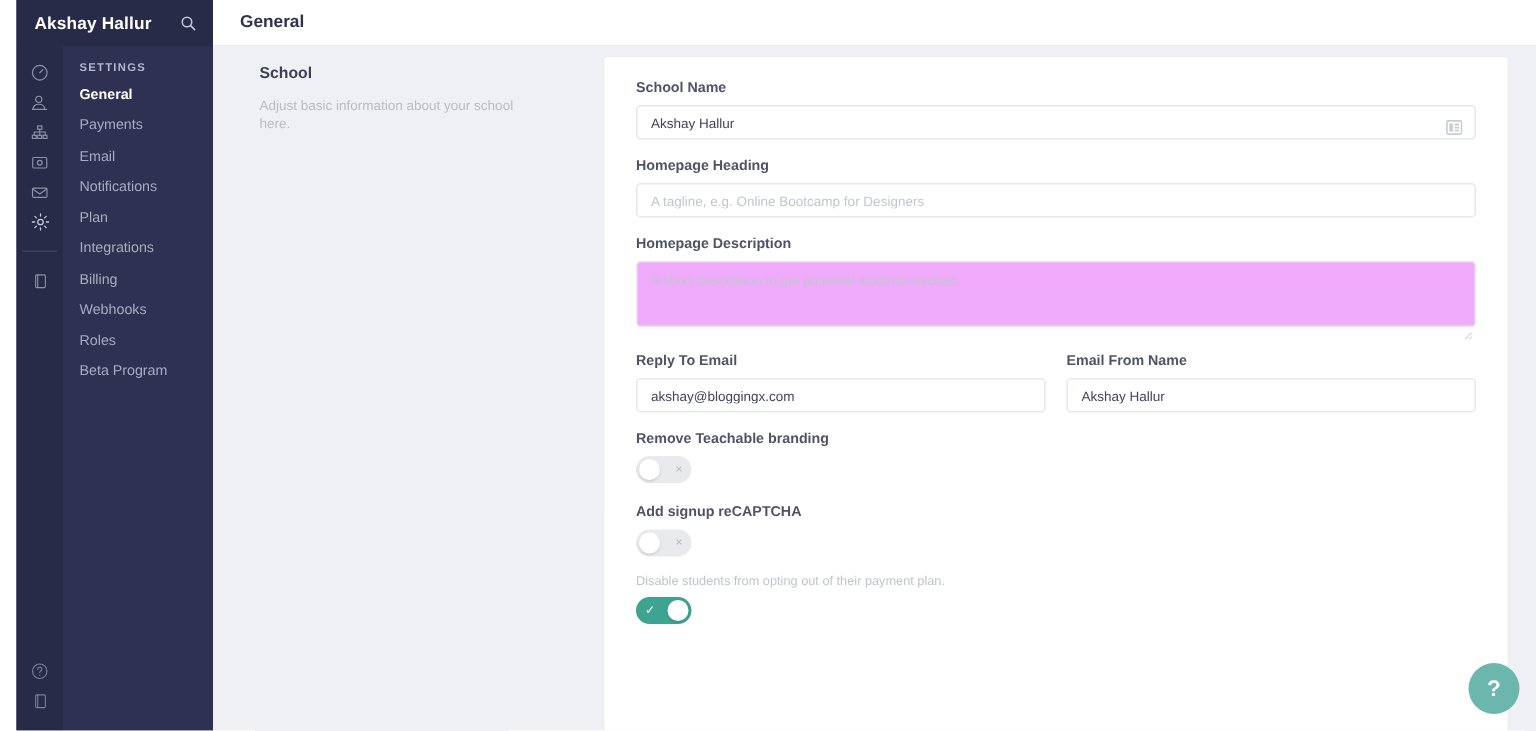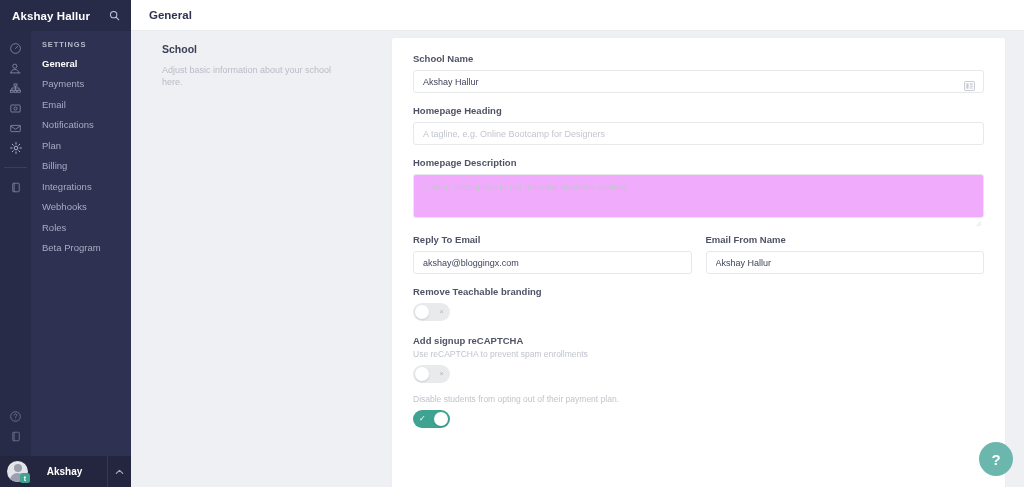--- a/index.html
+++ b/index.html
@@ -6,20 +6,21 @@
   html, body {
     width: 1024px; height: 487px;
     font-family: "Liberation Sans", sans-serif;
     background: #ffffff;
     overflow: hidden;
   }
   .app {
     position: relative;
     width: 1024px; height: 428px;
     display: flex;
+    padding-left: 11px;
   }
 
   
   .sidebar {
     width: 131px; height: 487px;
     background: #2e3151;
     position: relative;
     flex: 0 0 131px;
     display: flex;
     flex-direction: column;
@@ -443,40 +444,28 @@
         </div>
       </div>
 
       <div class="submenu">
         <div class="submenu-title">SETTINGS</div>
         <div class="menu-item active">General</div>
         <div class="menu-item">Payments</div>
         <div class="menu-item">Email</div>
         <div class="menu-item">Notifications</div>
         <div class="menu-item">Plan</div>
+        <div class="menu-item">Integrations</div>
         <div class="menu-item">Billing</div>
-        <div class="menu-item">Integrations</div>
         <div class="menu-item">Webhooks</div>
         <div class="menu-item">Roles</div>
         <div class="menu-item">Beta Program</div>
       </div>
     </div>
 
-    <div class="sb-footer">
-      <div class="avatar-wrap">
-        <div class="avatar"></div>
-        <div class="avatar-badge">t</div>
-      </div>
-      <div class="sb-footer-name">Akshay</div>
-      <div class="sb-footer-caret">
-        <svg width="9" height="6" viewBox="0 0 10 7" fill="none" stroke="#a9abc2" stroke-width="1.3">
-          <path d="M1.2 5.2 5 1.6l3.8 3.6" stroke-linecap="round" stroke-linejoin="round"></path>
-        </svg>
-      </div>
-    </div>
   </div>
 
   <div class="main">
 
     <div class="topbar">
       <div class="topbar-title">General</div>
     </div>
 
     <div class="content">
 
@@ -535,21 +524,20 @@
           <div class="field toggle-field">
             <label class="flabel">Remove Teachable branding</label>
             <div class="toggle">
               <span class="knob"></span>
               <span class="mark">×</span>
             </div>
           </div>
 
           <div class="field toggle-field">
             <label class="flabel">Add signup reCAPTCHA</label>
-            <span class="fhint">Use reCAPTCHA to prevent spam enrollments</span>
             <div class="toggle">
               <span class="knob"></span>
               <span class="mark">×</span>
             </div>
           </div>
 
           <div class="field toggle-field">
             <span class="fhint">Disable students from opting out of their payment plan.</span>
             <div class="toggle on">
               <span class="knob"></span>

